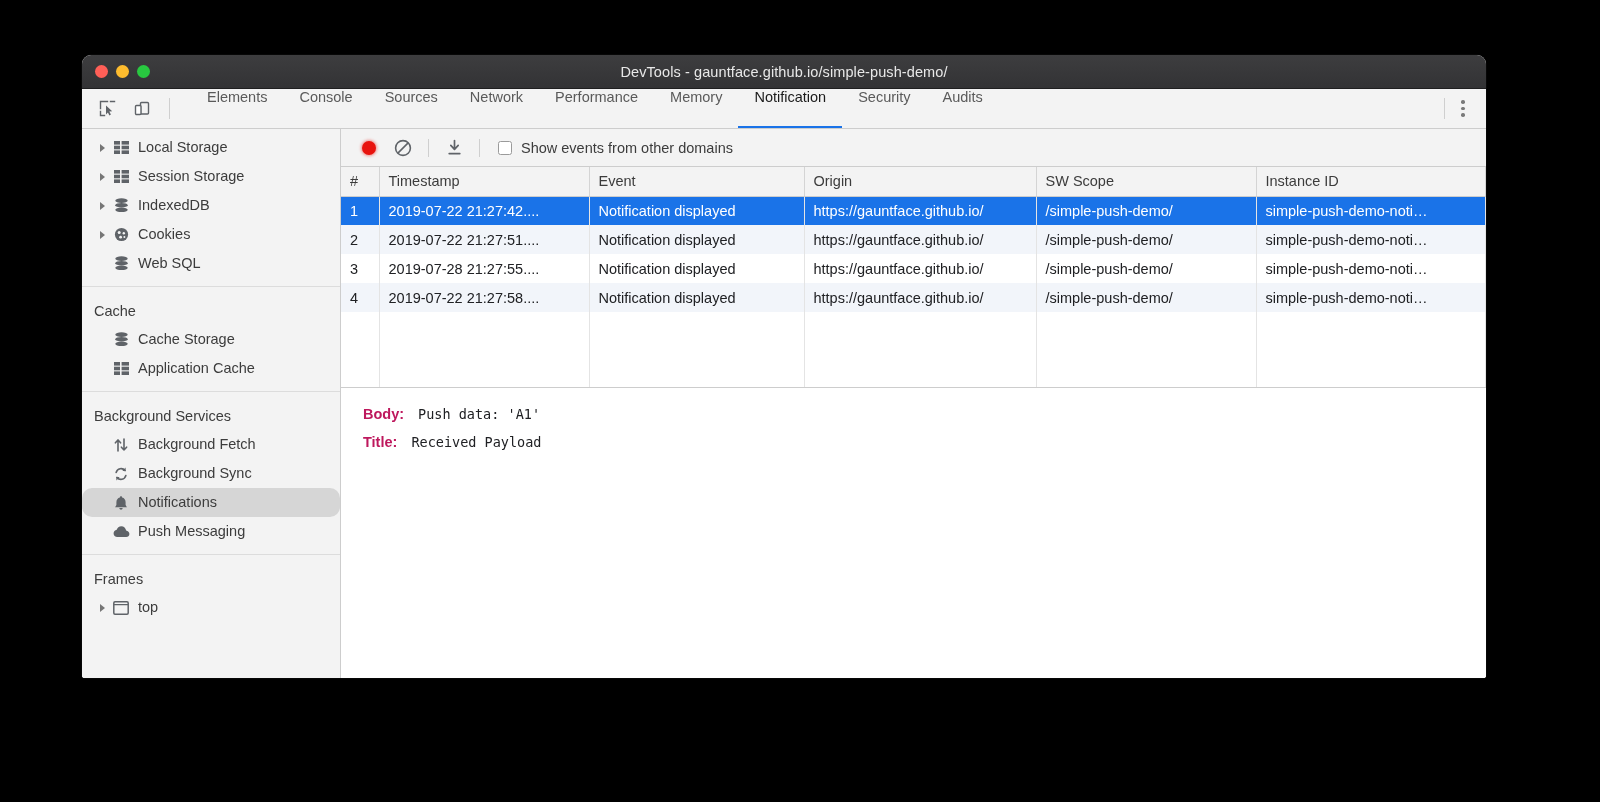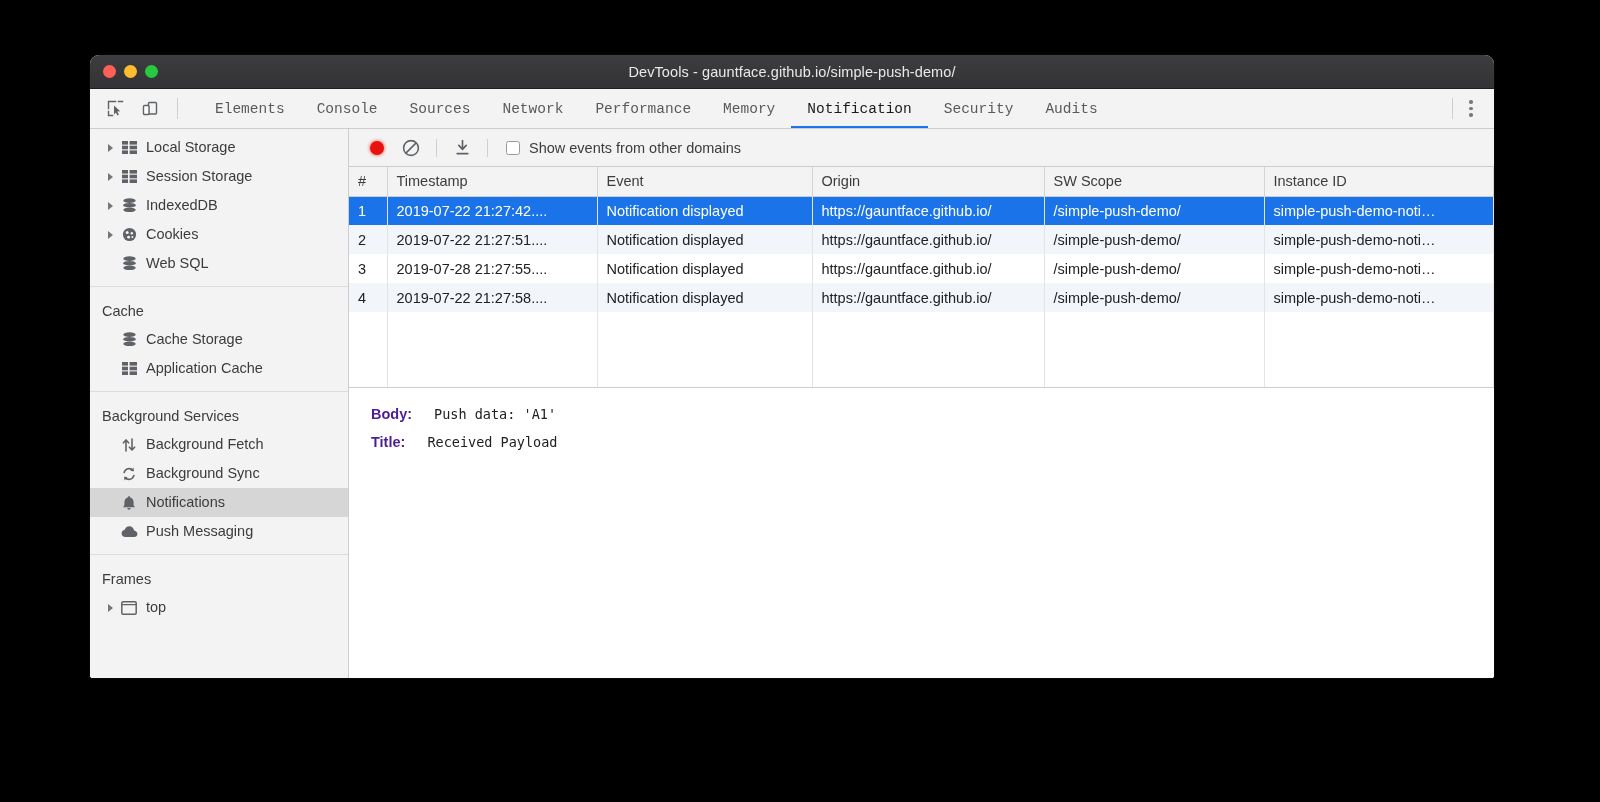--- a/index.html
+++ b/index.html
@@ -24,21 +24,21 @@
     position: absolute;
     left: 30px; top: 14px;
     width: 1540px; height: 774px;
     background: #000000;
     border-radius: 46px;
   }
 
   
   .window {
     position: absolute;
-    left: 90px; top: 55px;
+    left: 82px; top: 55px;
     width: 1404px; height: 623px;
     border-radius: 9px 9px 3px 3px;
     overflow: hidden;
     background: #ffffff;
     box-shadow: 0 0 0 0.5px rgba(255,255,255,0.06);
   }
 
   
   .titlebar {
     position: relative;
@@ -91,27 +91,26 @@
     background: #cfcfcf;
     margin: 9px 5px;
     align-self: stretch;
   }
   .tabs {
     display: flex;
     align-items: stretch;
     margin-left: 8px;
   }
   .tab {
-    display: flex; align-items: center;
+    display: flex; align-items: flex-start;
     padding: 0 16px;
     font-size: 14.5px;
     color: #5a5a5a;
     white-space: nowrap;
     position: relative;
-    font-family: Liberation Mono, monospace;
   }
   .tab.active { color: #1a1a1a; }
   .tab.active::after {
     content: "";
     position: absolute;
     left: 0; right: 0; bottom: 0;
     height: 2px;
     background: #1a73e8;
   }
   .tabstrip-right {
@@ -145,21 +144,21 @@
     color: #3c3c3c;
     user-select: none;
   }
   .sb-row {
     height: 29px;
     display: flex;
     align-items: center;
     padding-left: 12px;
     white-space: nowrap;
   }
-  .sb-row.selected { background: #d6d6d6; }
+  .sb-row.selected { background: #d6d6d6; border-radius: 10px; }
   .sb-arrow {
     width: 16px; flex: 0 0 16px;
     display: flex; align-items: center; justify-content: center;
   }
   .sb-arrow.empty { visibility: hidden; }
   .sb-arrow::before {
     content: "";
     width: 0; height: 0;
     border-left: 5px solid #767676;
     border-top: 4px solid transparent;
@@ -286,22 +285,22 @@
     padding: 18px 0 0 22px;
   }
   .detail-row {
     display: flex;
     align-items: baseline;
     margin-bottom: 12px;
     font-size: 14.5px;
   }
   .detail-key {
     font-weight: bold;
-    color: #4c1d95;
-    margin-right: 22px;
+    color: #be185d;
+    margin-right: 14px;
     font-family: "Liberation Sans", sans-serif;
   }
   .detail-val {
     font-family: "DejaVu Sans Mono", monospace;
     font-size: 13.5px;
     color: #202124;
     white-space: pre;
   }
 </style>
 </head>

